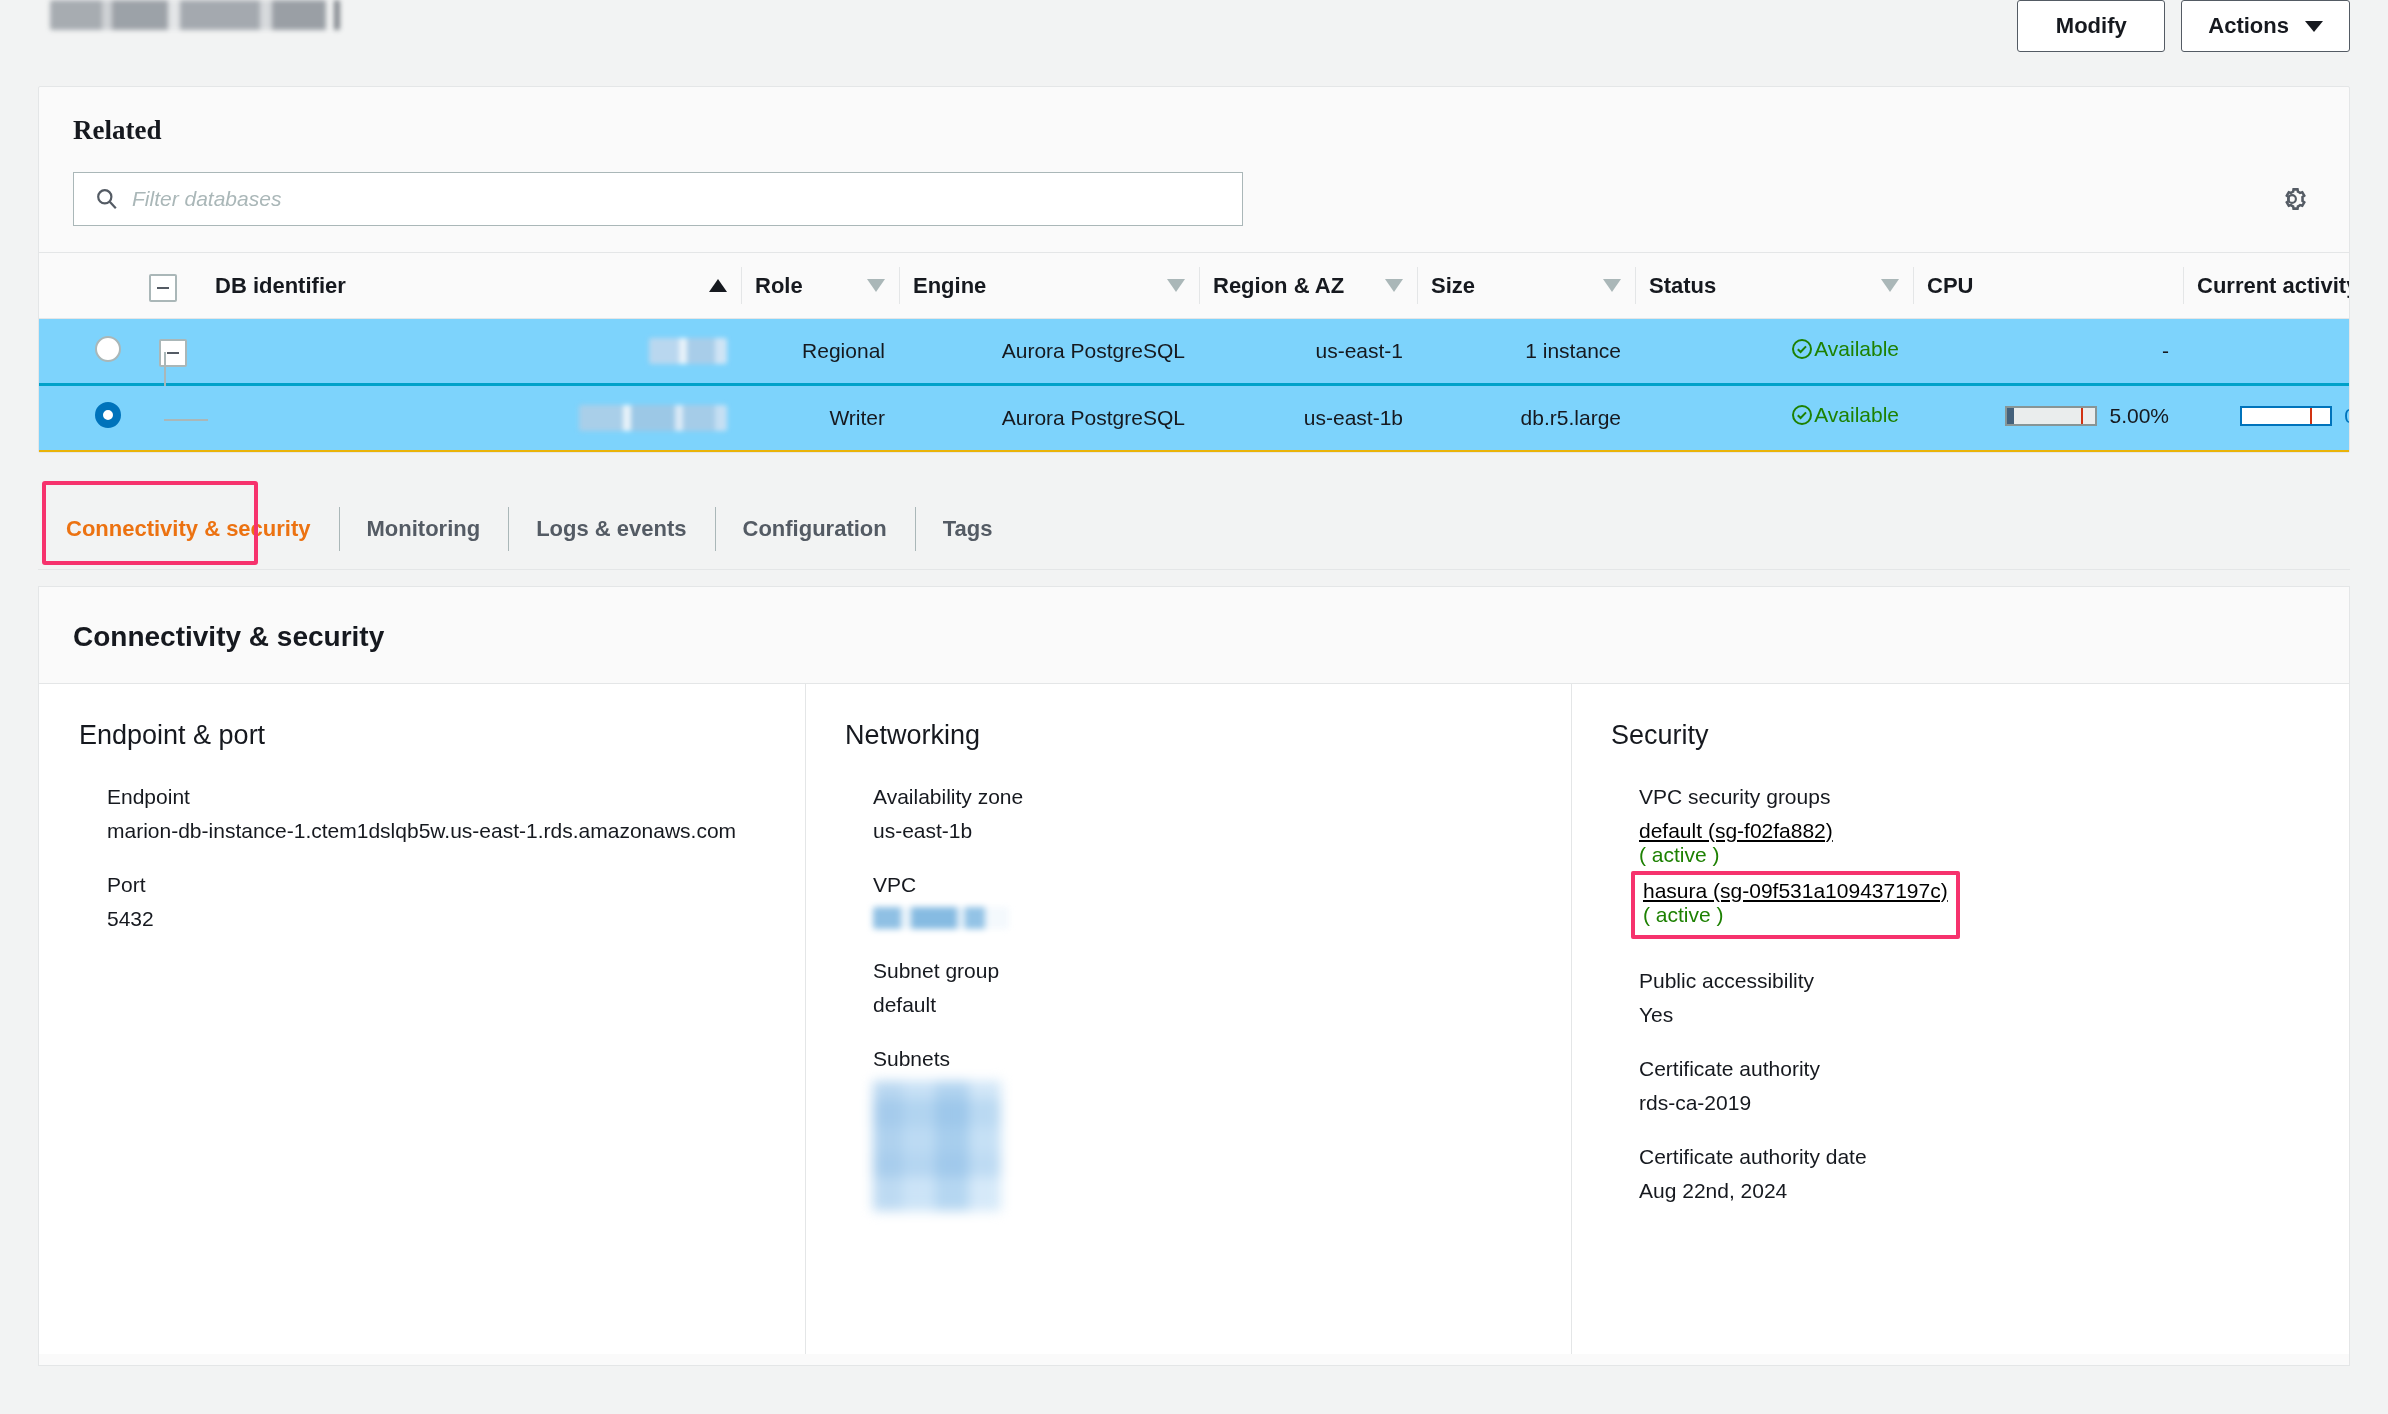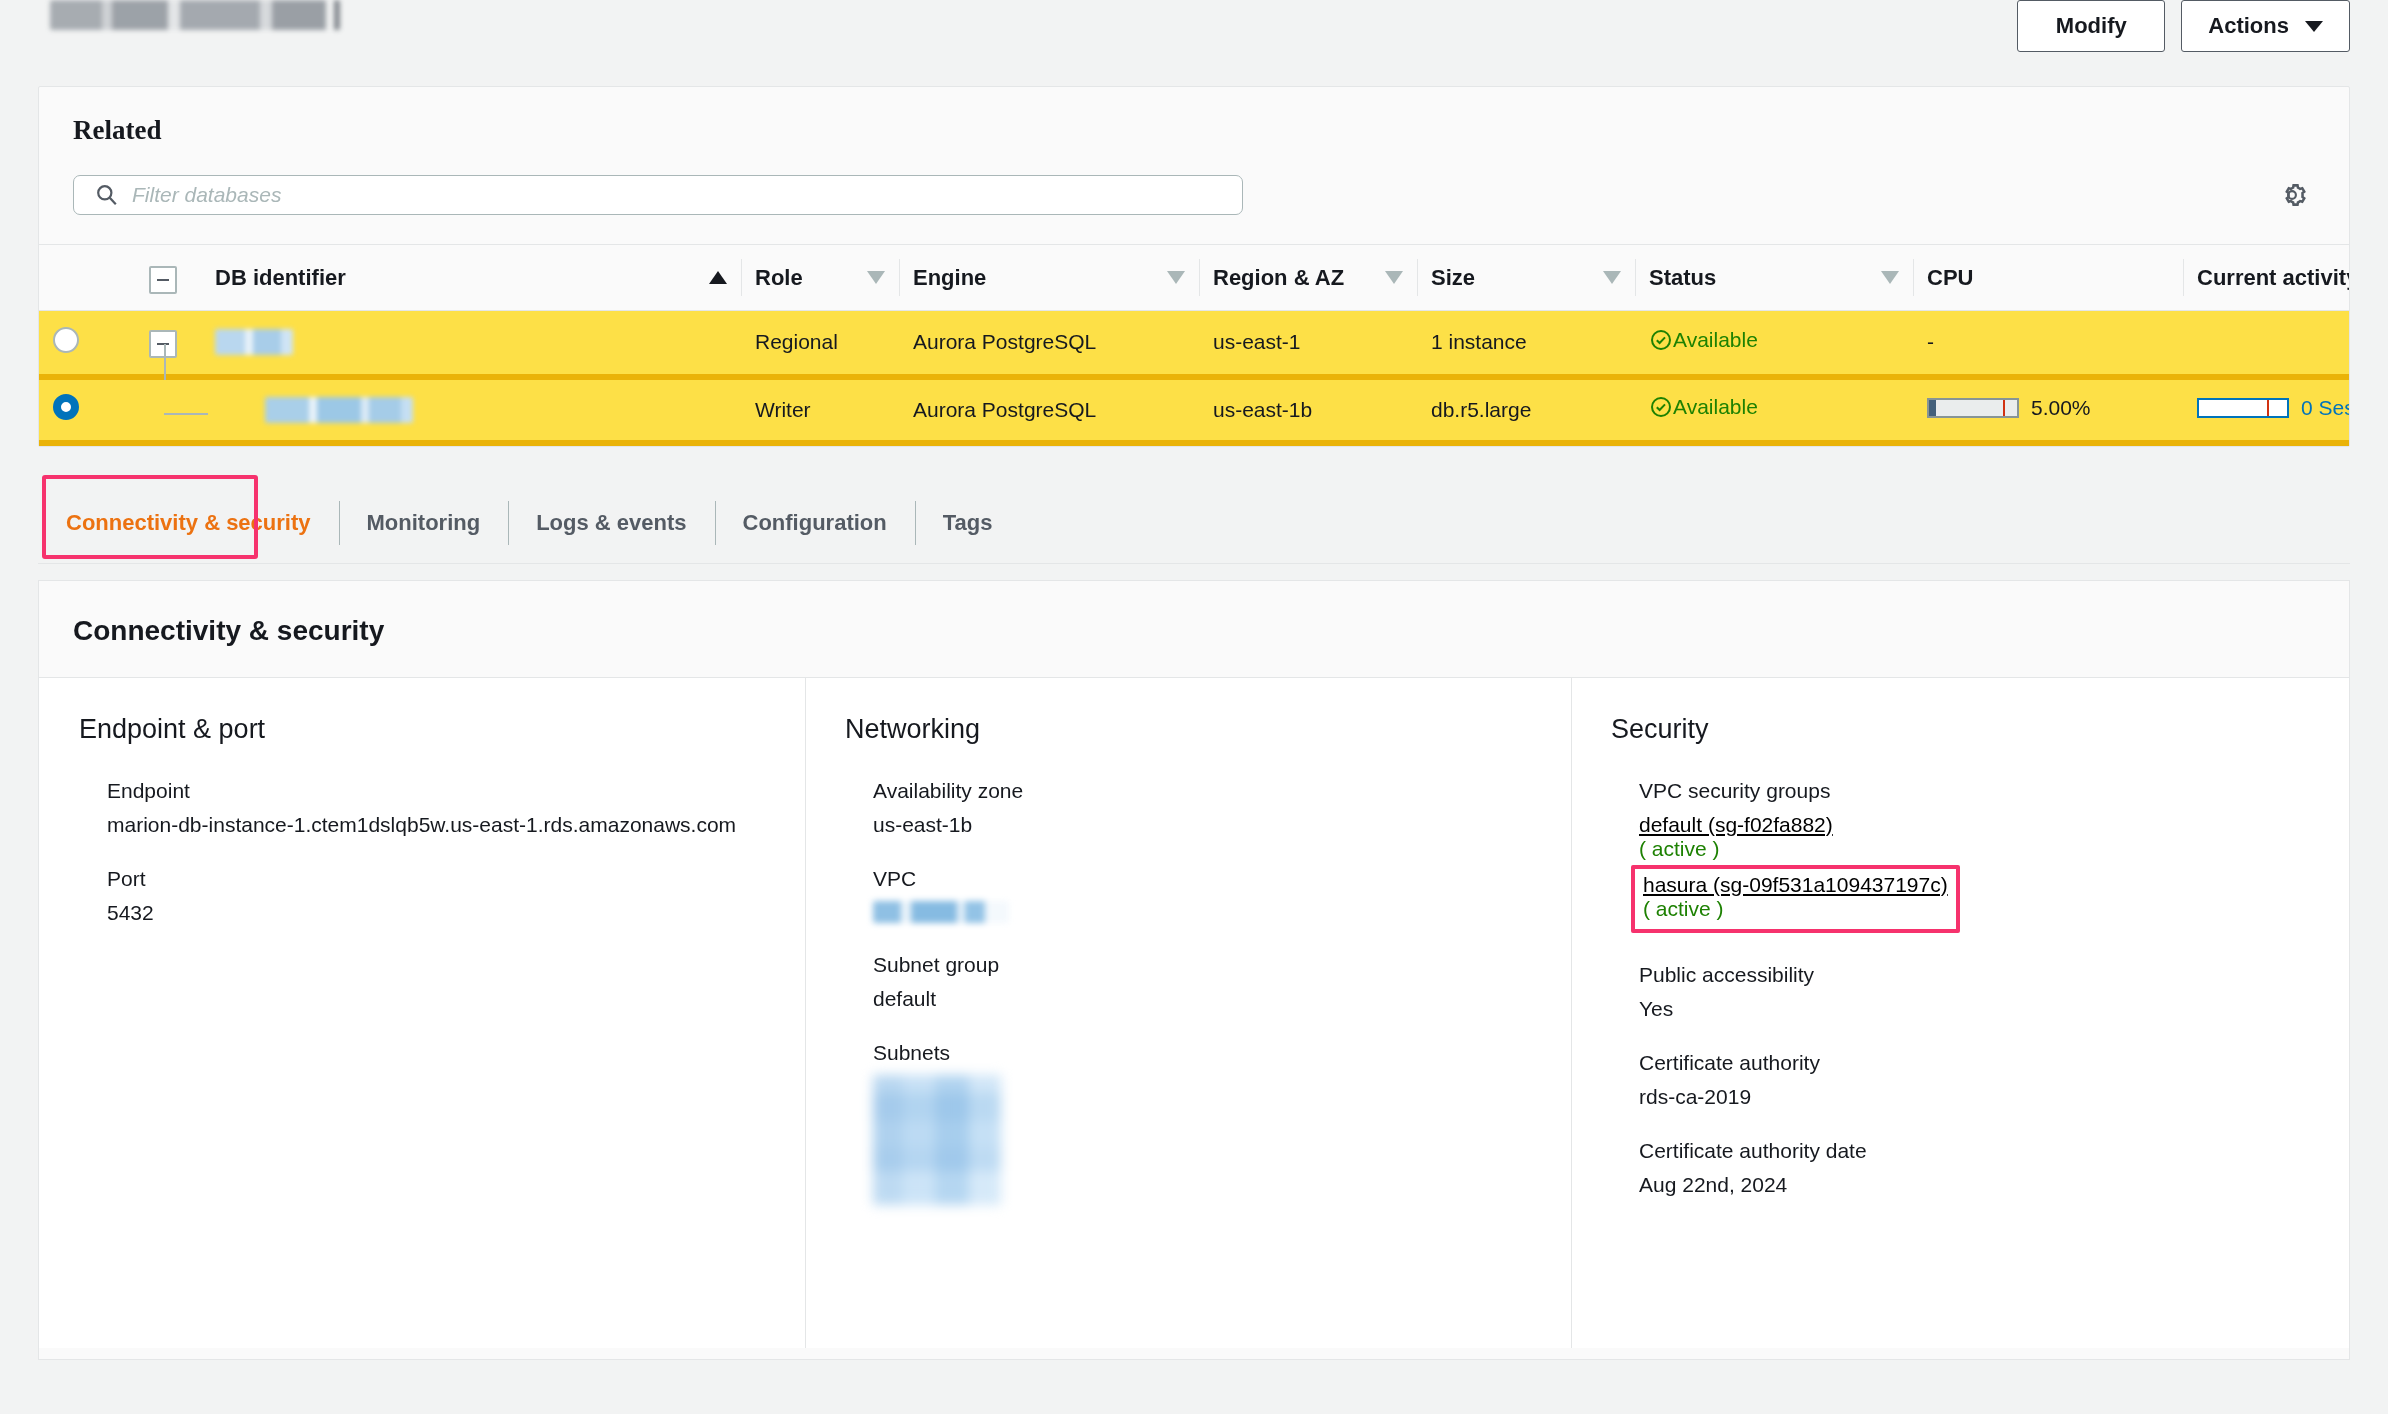--- a/index.html
+++ b/index.html
@@ -75,24 +75,24 @@
 
   
   .filter-row {
     display: flex;
     align-items: center;
     padding: 26px 34px 26px 34px;
   }
   .search-box {
     position: relative;
     width: 1170px;
-    height: 40px;
+    height: 54px;
     background: #ffffff;
     border: 1px solid #aab7b8;
-    border-radius: 7px;
+    border-radius: 0;
     display: flex;
     align-items: center;
     padding-left: 58px;
   }
   .search-icon {
     position: absolute;
     left: 22px; top: 50%;
     transform: translateY(-50%);
     width: 22px; height: 22px;
   }
@@ -150,24 +150,25 @@
   }
   .sort-idle {
     width: 0; height: 0;
     border-left: 9px solid transparent;
     border-right: 9px solid transparent;
     border-top: 13px solid #aab7b8;
   }
   table.db-table tbody td {
     height: 66px;
     padding: 0 14px;
-    border-bottom: 6px solid #eab308;
+    border-bottom: 2px solid #eab308;
     vertical-align: middle;
     color: #16191f;
-    background: #fde047;
+    background: #7dd3fc;
+    text-align: right;
   }
   tr.selected td {
     background: #f1faff;
     border-top: 3px solid #00a1c9;
     border-bottom: 3px solid #00a1c9;
   }
 
   
   .radio {
     width: 26px; height: 26px;

